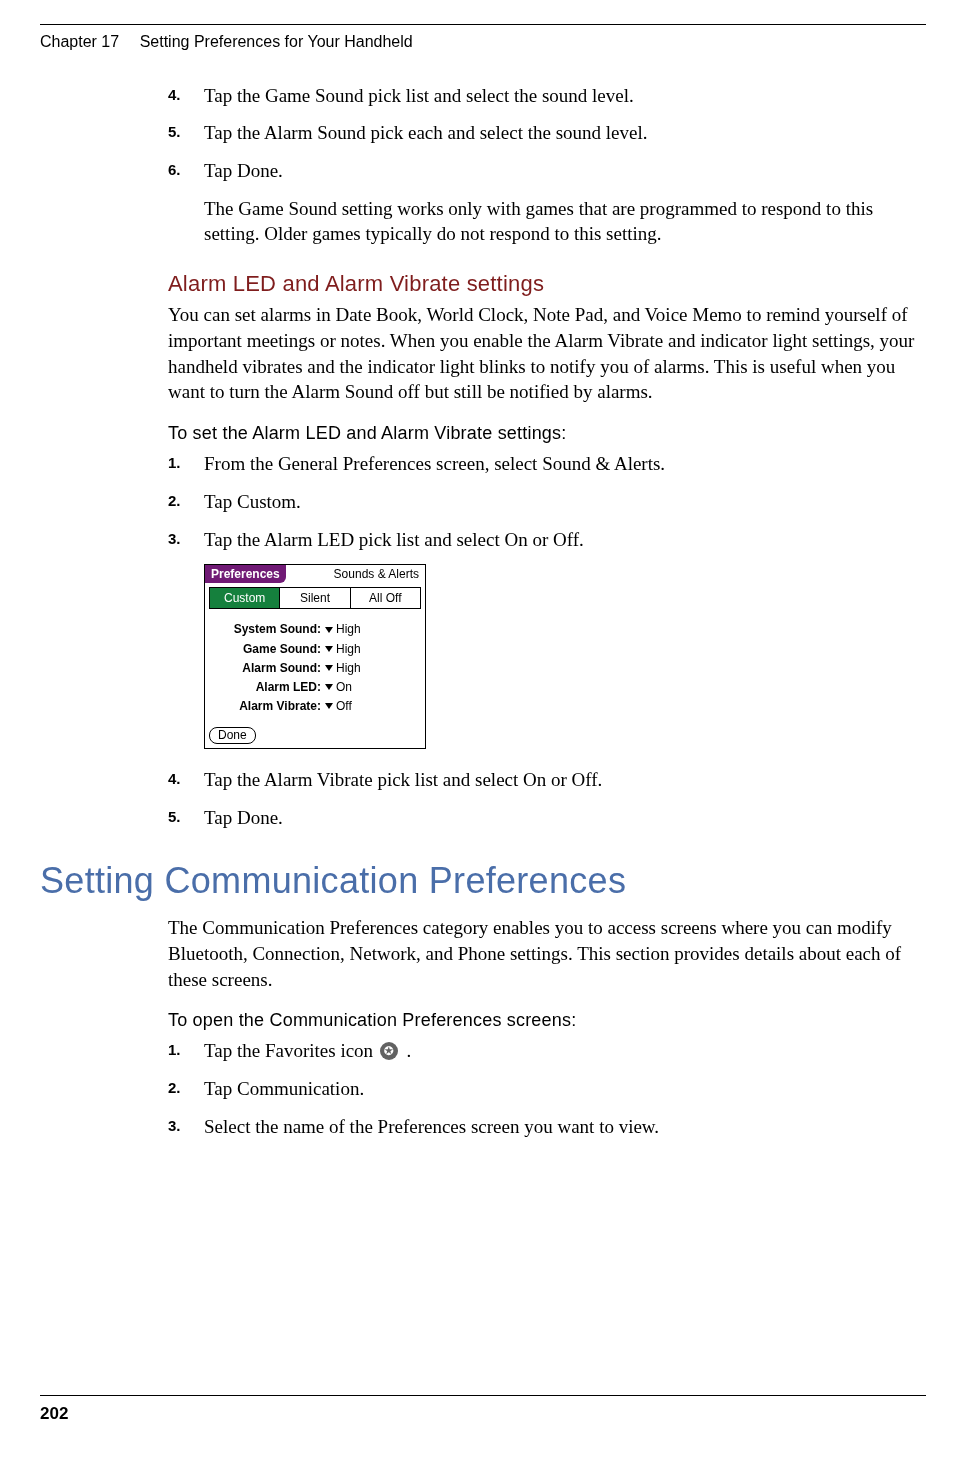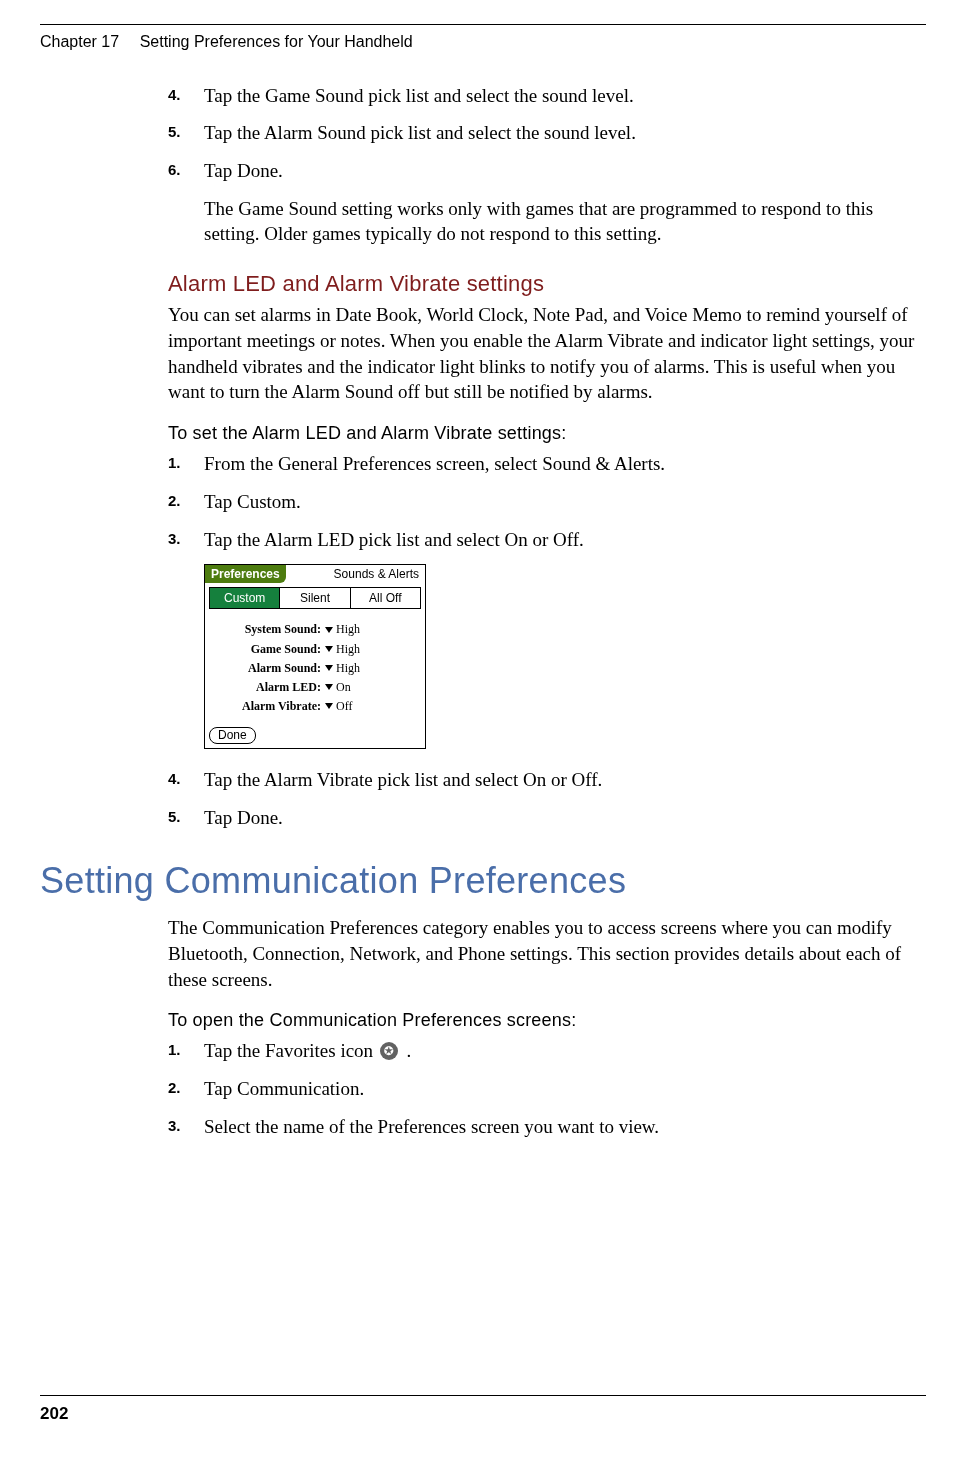--- a/index.html
+++ b/index.html
@@ -103,21 +103,21 @@
     font-family: Arial, "Helvetica Neue", Helvetica, sans-serif;
     font-size: 12px;
     background: #fff;
   }
   .palm-titlebar {
     display: flex;
     align-items: stretch;
     height: 18px;
   }
   .palm-title {
-    background: #4d7c0f;
+    background: #701a75;
     color: #fff;
     font-weight: bold;
     padding: 1px 6px;
     border-bottom-right-radius: 6px;
     font-size: 12px;
     display: flex;
     align-items: center;
   }
   .palm-cat {
     margin-left: auto;
@@ -144,21 +144,20 @@
   .palm-tab + .palm-tab {
     border-left: 1px solid #000;
   }
   .palm-rows {
     padding: 2px 6px 6px 6px;
   }
   .palm-row {
     display: flex;
     align-items: center;
     margin-bottom: 3px;
-    font-family: Liberation Serif, serif;
   }
   .palm-label {
     width: 110px;
     text-align: right;
     font-weight: bold;
     padding-right: 4px;
     font-size: 12px;
   }
   .palm-val {
     font-size: 12px;
@@ -208,21 +207,21 @@
     <span>Setting Preferences for Your Handheld</span>
   </div>
 
   <div class="content-col">
     <div class="ol-item">
       <span class="num">4.</span>
       <span class="txt">Tap the Game Sound pick list and select the sound level.</span>
     </div>
     <div class="ol-item">
       <span class="num">5.</span>
-      <span class="txt">Tap the Alarm Sound pick list and select the sound level.</span>
+      <span class="txt">Tap the Alarm Sound pick each and select the sound level.</span>
     </div>
     <div class="ol-item">
       <span class="num">6.</span>
       <span class="txt">Tap Done.</span>
     </div>
     <div class="para">The Game Sound setting works only with games that are programmed to respond to this setting. Older games typically do not respond to this setting.</div>
 
     <div class="sec-heading">Alarm LED and Alarm Vibrate settings</div>
     <div class="body-para">You can set alarms in Date Book, World Clock, Note Pad, and Voice Memo to remind yourself of important meetings or notes. When you enable the Alarm Vibrate and indicator light settings, your handheld vibrates and the indicator light blinks to notify you of alarms. This is useful when you want to turn the Alarm Sound off but still be notified by alarms.</div>
 

